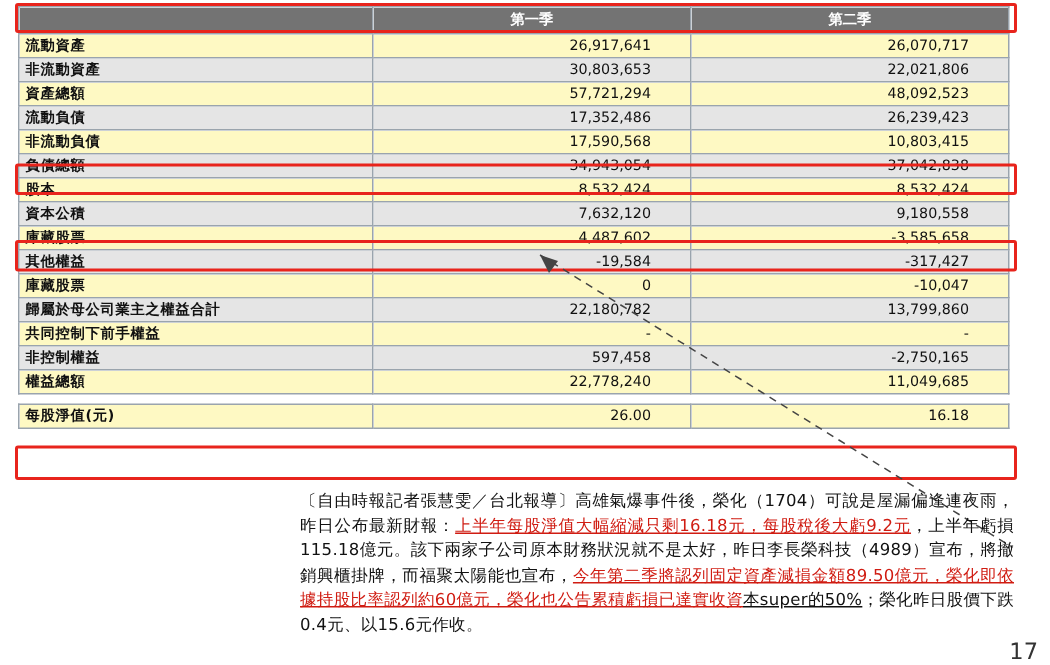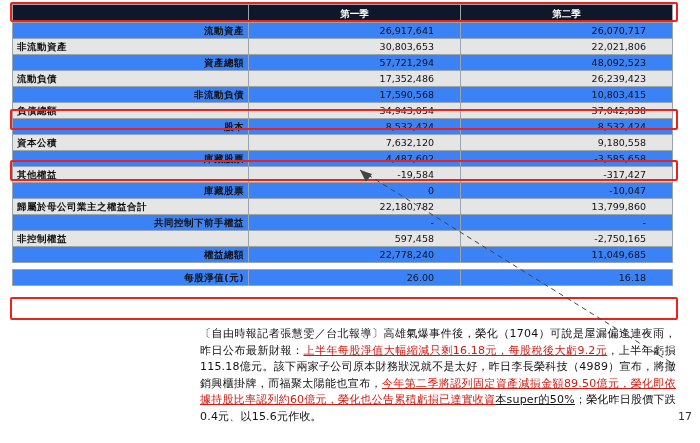--- a/index.html
+++ b/index.html
@@ -33,21 +33,21 @@
   }
   .fin-table td, .fin-table th {
     border: 1px solid #9aa4ad;
     height: 15px;
     padding: 0 4px;
     line-height: 15px;
     white-space: nowrap;
     overflow: hidden;
   }
   .fin-table th {
-    background: #0f172a;
+    background: #737373;
     color: #ffffff;
     font-weight: bold;
     text-align: center;
     font-size: 9.5px;
     height: 17px;
     line-height: 17px;
     margin-left: 44px;
   }
   .col-label { width: 236px; }
   .col-q { width: 212px; }
@@ -55,21 +55,21 @@
     text-align: left;
     font-weight: bold;
     letter-spacing: 0.5px;
   }
   td.num {
     text-align: right;
     padding-right: 26px;
     font-family: "DejaVu Sans", "Liberation Sans", sans-serif;
     padding-left: 31px;
   }
-  tr.r-alt td { background: #3b82f6; text-align: right; }
+  tr.r-alt td { background: #fef9c3; }
   tr.r-plain td { background: #e5e5e5; }
   tr.spacer td {
     border: none;
     height: 6px;
     background: #ffffff;
   }
 
   
   .redbox {
     position: absolute;
@@ -107,22 +107,22 @@
   .news .u-red {
     color: #d01c12;
     text-decoration: underline;
   }
   .news .u-black {
     text-decoration: underline;
   }
   .page-num {
     position: absolute;
     right: 8px;
-    bottom: 20px;
-    font-size: 11px;
+    bottom: 0;
+    font-size: 15px;
     color: #333;
   }
 </style>
 </head>
 <body>
 
 <div class="slide">
 
   <table class="fin-table">
     <colgroup>

